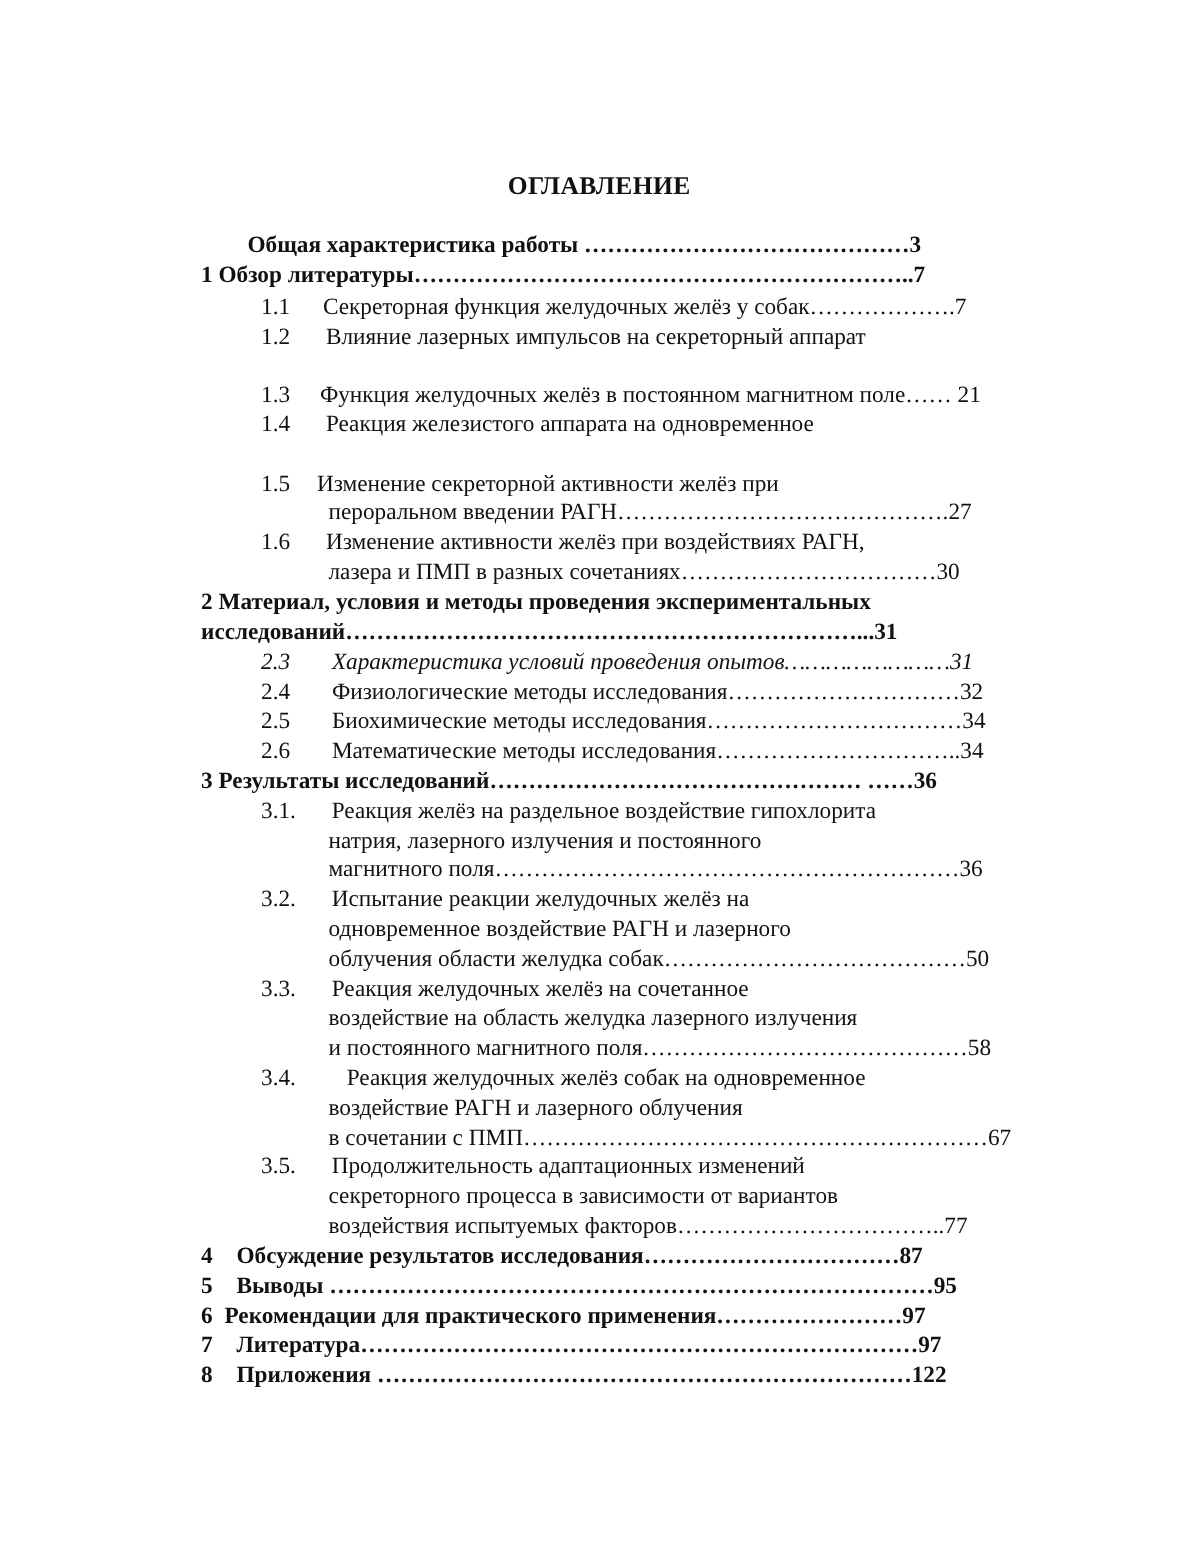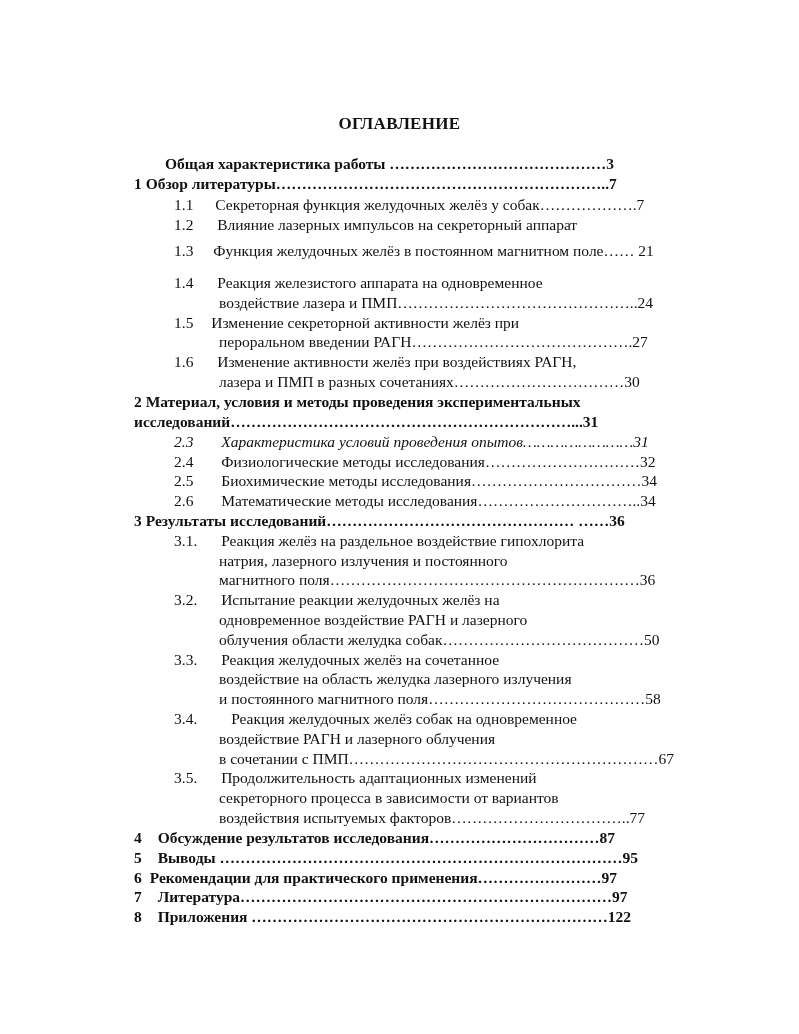--- a/index.html
+++ b/index.html
@@ -28,31 +28,28 @@
   <div class="line" style="top:195px;left:174px;">
     <span>1.1</span>
     <span style="margin-left:18px;">Секреторная функция желудочных желёз у собак……………….7</span>
   </div>
 
   <div class="line" style="top:215px;left:174px;">
     <span>1.2</span>
     <span style="margin-left:20px;">Влияние лазерных импульсов на секреторный аппарат</span>
   </div>
 
-  <div class="line" style="top:241px;left:174px;">
+  <div class="line" style="top:254px;left:174px;">
     <span>1.3</span>
     <span style="margin-left:16px;">Функция желудочных желёз в постоянном магнитном поле…… 21</span>
   </div>
 
   <div class="line" style="top:273px;left:174px;">
     <span>1.4</span>
     <span style="margin-left:20px;">Реакция железистого аппарата на одновременное</span>
-  </div>
-  <div class="line" style="top:293px;left:219px;">
-    <span>воздействие лазера и ПМП………………………………………..24</span>
   </div>
 
   <div class="line" style="top:313px;left:174px;">
     <span>1.5</span>
     <span style="margin-left:14px;">Изменение секреторной активности желёз при</span>
   </div>
   <div class="line" style="top:332px;left:219px;">
     <span>пероральном введении РАГН…………………………………….27</span>
   </div>
 

